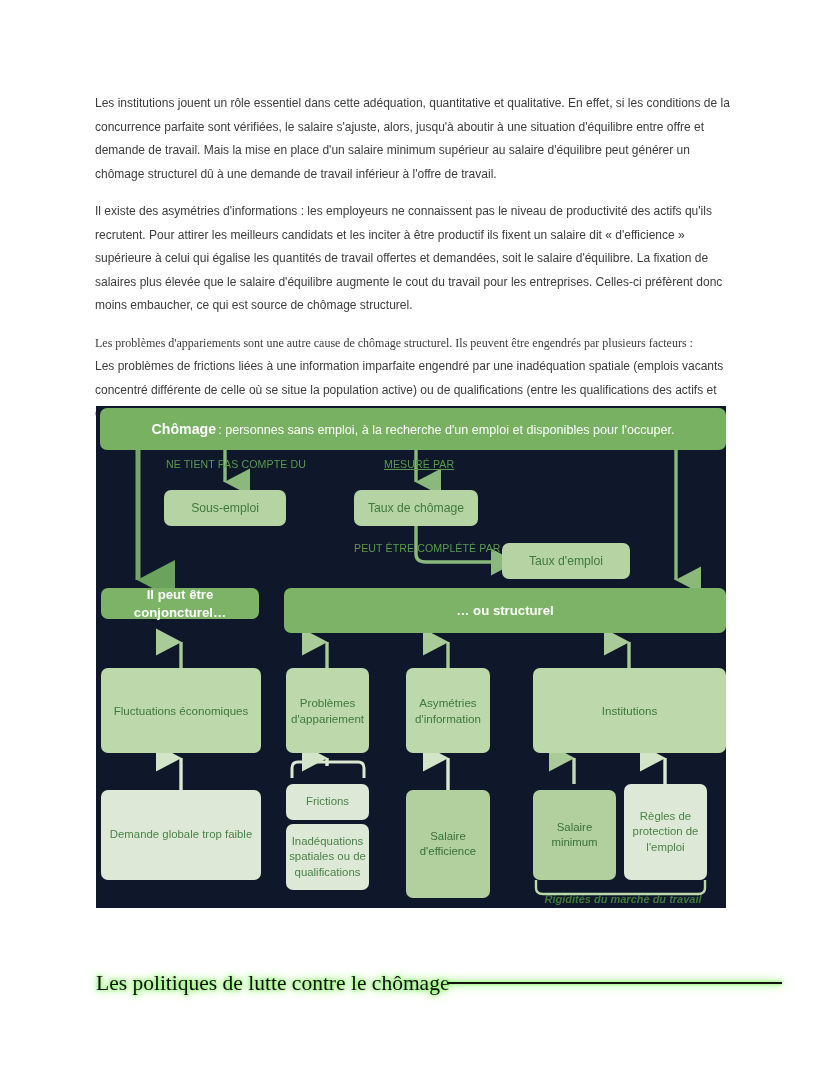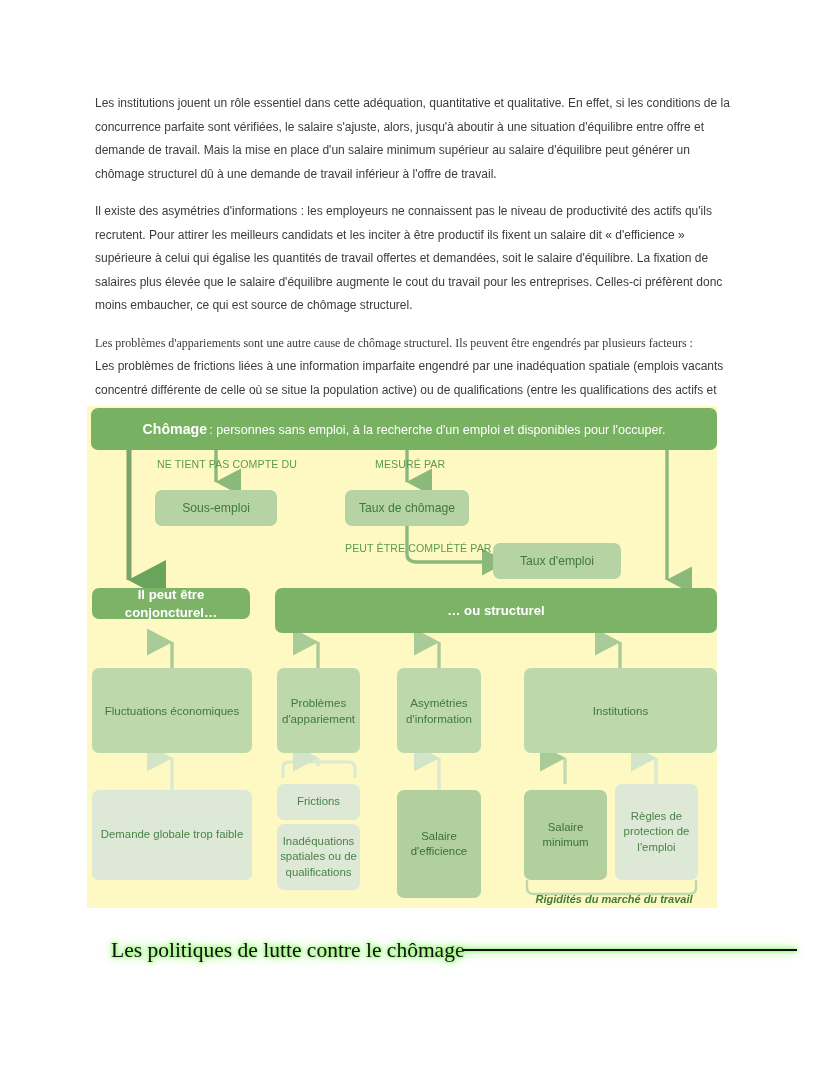--- a/index.html
+++ b/index.html
@@ -35,25 +35,25 @@
     text-align: left;
   }
   p.para.tight {
     margin-bottom: 0;
     font-family: Liberation Serif, serif;
   }
 
   
   .diagram {
     position: absolute;
-    left: 87px;
+    left: 96px;
     top: 406px;
     width: 630px;
     height: 502px;
-    background: #fef9c3;
+    background: #0f172a;
   }
   .dg-box {
     position: absolute;
     box-sizing: border-box;
     display: flex;
     align-items: center;
     justify-content: center;
     text-align: center;
     border-radius: 7px;
     line-height: 1.32;
@@ -124,21 +124,21 @@
 
   .conn-label {
     position: absolute;
     font-size: 10.6px;
     color: #5a9a4f;
     letter-spacing: 0.1px;
     white-space: nowrap;
     font-family: "Liberation Sans", sans-serif;
   }
   .l-netient { left: 70px; top: 52px; }
-  .l-mesure  { left: 288px; top: 52px; }
+  .l-mesure  { left: 288px; top: 52px; text-decoration: underline; }
   .l-peutetre{ left: 258px; top: 136px; }
 
   .rig-label {
     position: absolute;
     left: 437px;
     top: 487px;
     width: 180px;
     text-align: center;
     font-size: 11px;
     font-weight: bold;
@@ -151,24 +151,23 @@
     left: 0; top: 0;
     width: 630px;
     height: 502px;
     pointer-events: none;
   }
 
   
   .sec-head {
     position: absolute;
     left: 96px;
-    top: 929px;
+    top: 962px;
     width: 660px;
     height: 42px;
-    margin-left: 15px;
   }
   .sec-head-inner {
     display: flex;
     align-items: center;
     height: 42px;
   }
   .sec-head-text {
     font-family: "Liberation Serif", serif;
     font-size: 21.5px;
     color: #111111;

